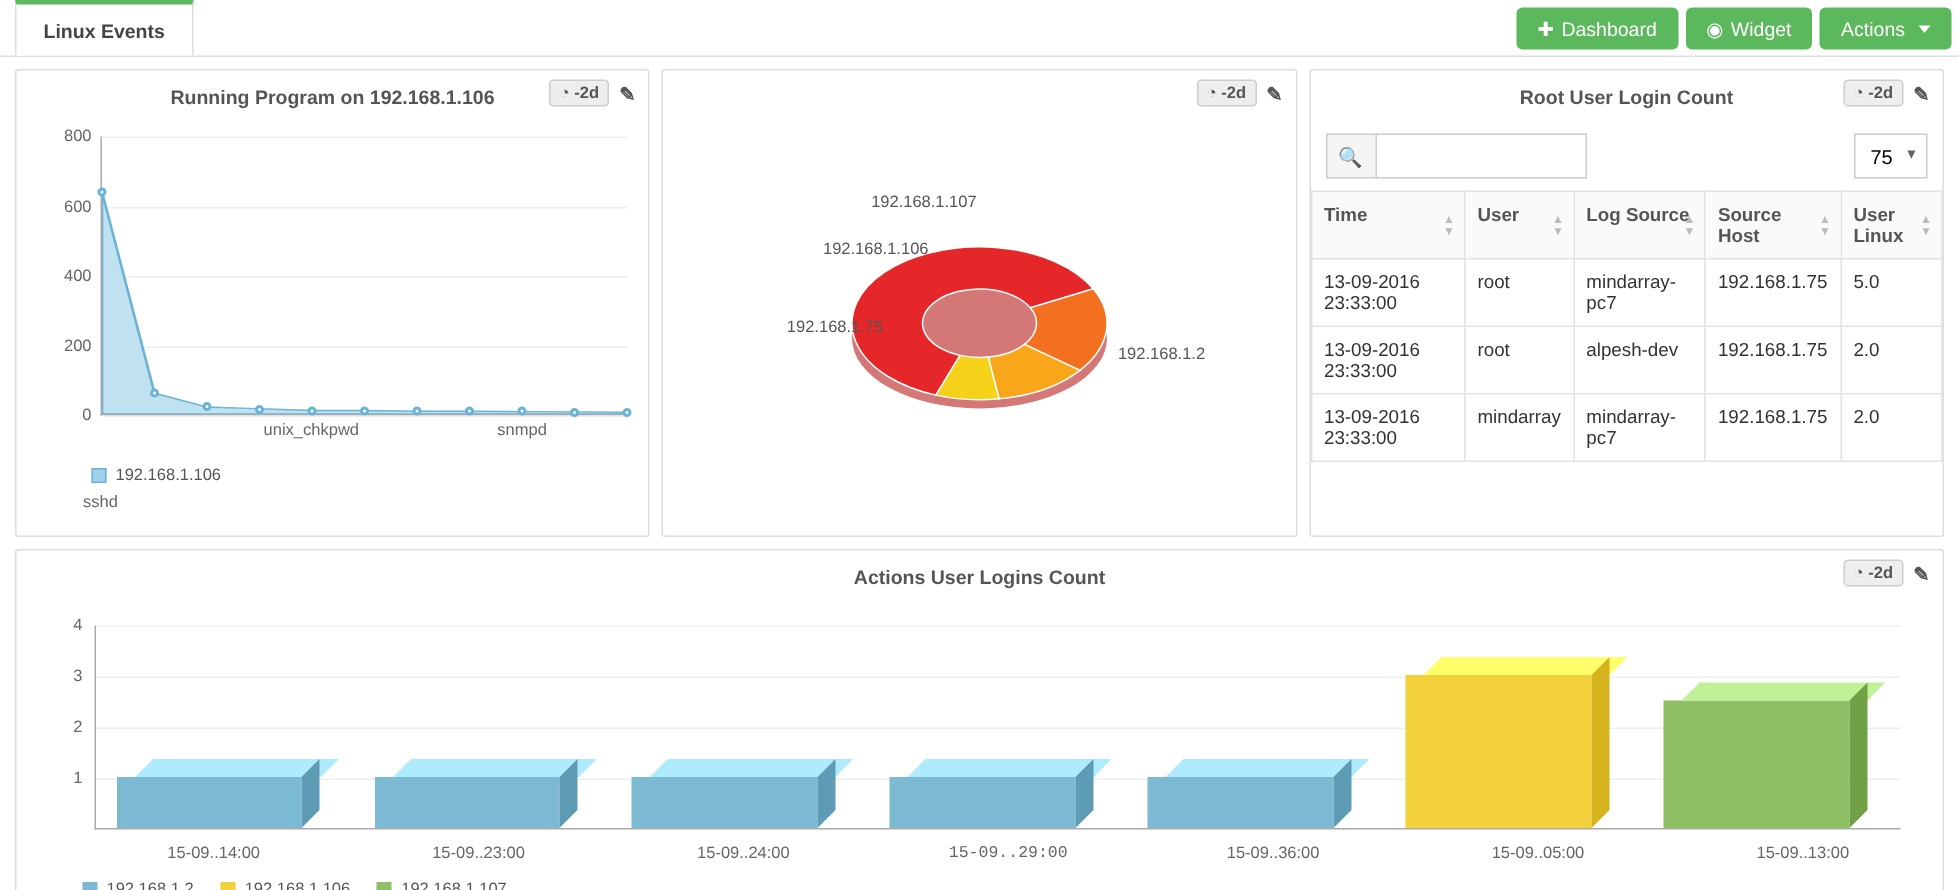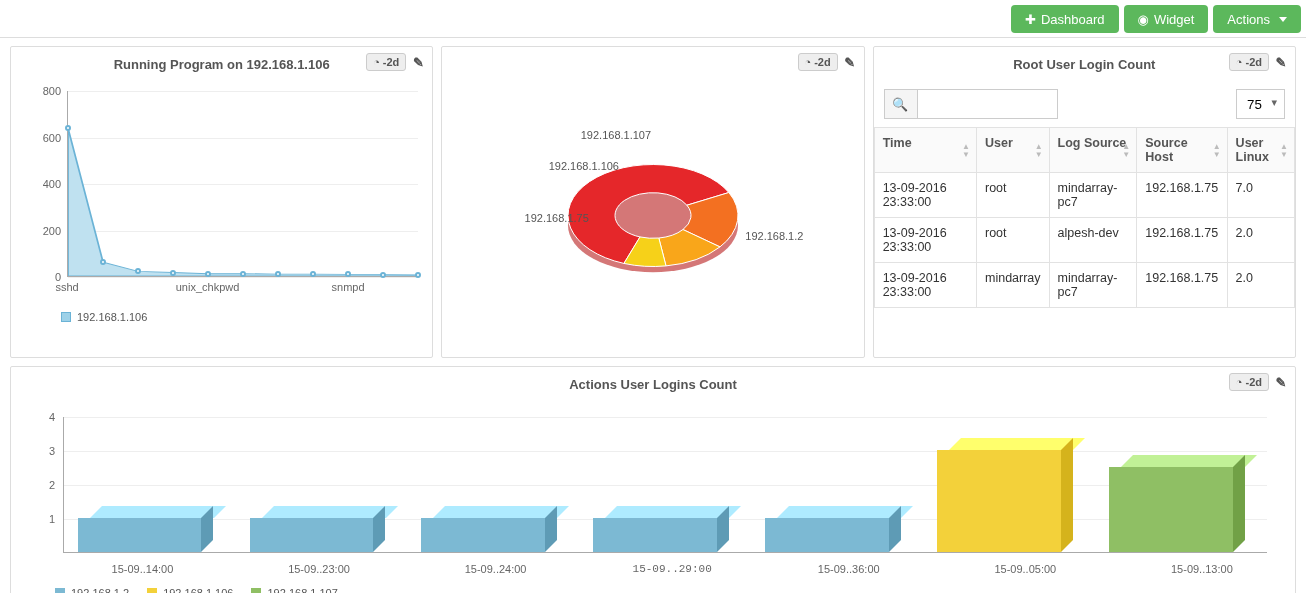--- a/index.html
+++ b/index.html
@@ -207,20 +207,21 @@
   }
   .bar-xlabel {
     position: absolute; bottom: 8px; font-size: 11px; color: #666;
     transform: translateX(-50%);
   }
 </style>
 </head>
 <body>
 
 <div class="topbar">
+  <div class="tab">Linux Events</div>
   <div class="topbar-spacer"></div>
   <button class="btn-green">
     <span>✚</span>
     <span>Dashboard</span>
   </button>
   <button class="btn-green">
     <span>◉</span>
     <span>Widget</span>
   </button>
   <button class="btn-green">
@@ -259,21 +260,21 @@
             <div class="point" style="left: 30%; top: 98.125%;"></div>
             <div class="point" style="left: 40%; top: 98.75%;"></div>
             <div class="point" style="left: 50%; top: 98.75%;"></div>
             <div class="point" style="left: 60%; top: 99%;"></div>
             <div class="point" style="left: 70%; top: 99%;"></div>
             <div class="point" style="left: 80%; top: 99.125%;"></div>
             <div class="point" style="left: 90%; top: 99.25%;"></div>
             <div class="point" style="left: 100%; top: 99.375%;"></div>
           </div>
         <div class="xaxis" id="area-xaxis">
-            <div class="xlabel-item" style="left: 0%;">sshd</div>
+            <div class="xlabel-item" style="left: 0%; margin-top: 48px;">sshd</div>
             <div class="xlabel-item" style="left: 40%;">unix_chkpwd</div>
             <div class="xlabel-item" style="left: 80%;">snmpd</div>
           </div>
       <div class="ylabel" style="top: 190px;">0</div>
           <div class="ylabel" style="top: 143.5px;">200</div>
           <div class="ylabel" style="top: 97px;">400</div>
           <div class="ylabel" style="top: 50.5px;">600</div>
           <div class="ylabel" style="top: 4px;">800</div>
         </div>
       <div class="legend">
@@ -360,21 +361,21 @@
                 <span>▼</span>
               </span></th>
         </tr>
       </thead>
       <tbody id="root-login-body">
           <tr>
             <td>13-09-2016 23:33:00</td>
             <td>root</td>
             <td>mindarray-pc7</td>
             <td>192.168.1.75</td>
-            <td>7.0</td>
+            <td>5.0</td>
           </tr>
           <tr>
             <td>13-09-2016 23:33:00</td>
             <td>root</td>
             <td>alpesh-dev</td>
             <td>192.168.1.75</td>
             <td>2.0</td>
           </tr>
           <tr>
             <td>13-09-2016 23:33:00</td>

